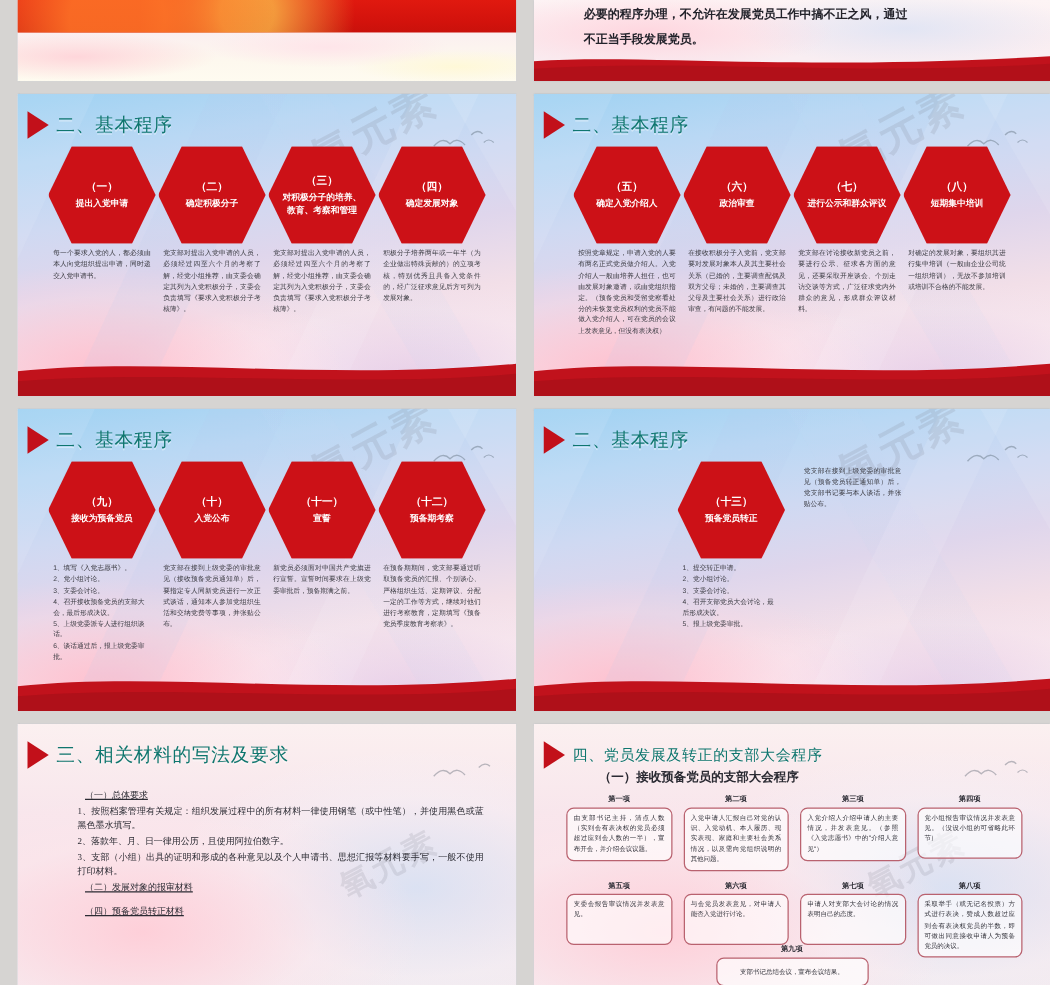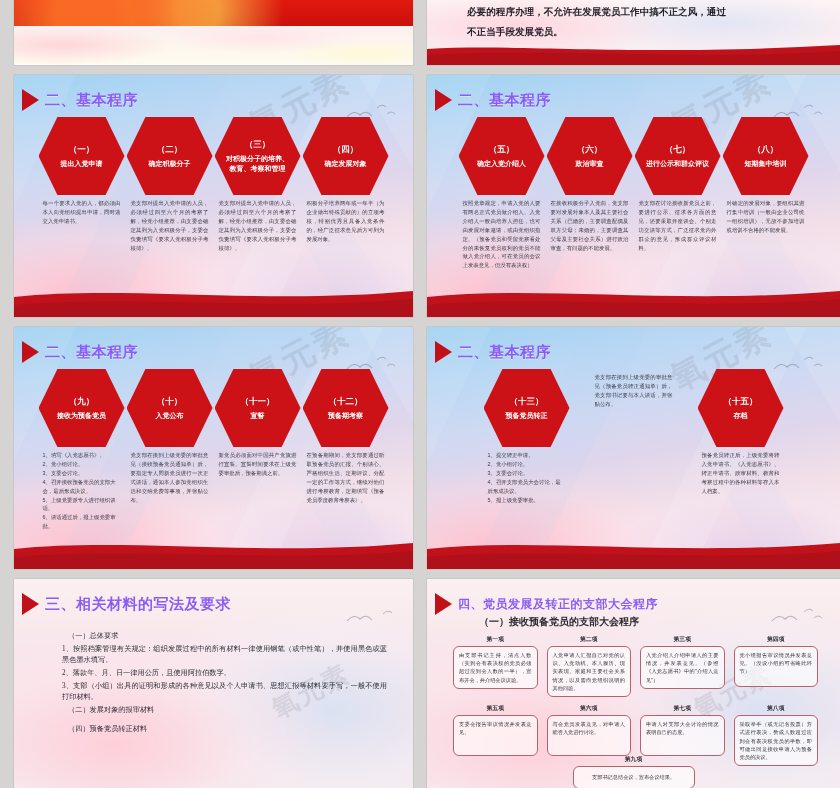--- a/index.html
+++ b/index.html
@@ -83,21 +83,21 @@
   
   .shead{ position:absolute; left:0; top:14px; display:flex; align-items:center; }
   .arrow{
     width:0;height:0;
     border-top:9px solid transparent; border-bottom:9px solid transparent;
     border-left:14px solid #c2101a;
     margin-left:8px;
   }
   .arrow.big{ border-top-width:11px; border-bottom-width:11px; border-left-width:17px; }
   .stitle{
-    color:#8b5cf6; font-weight:bold; letter-spacing:.5px;
+    color:#0f766e; font-weight:normal; letter-spacing:.5px;
     font-size:15px; margin-left:6px; white-space:nowrap;
     text-shadow:0 1px 0 rgba(255,255,255,.4);
   }
   .stitle.sm{ font-size:12px; }
 
   
   .birds{ position:absolute; right:14px; top:26px; width:56px; height:26px; opacity:.6; }
 
   
   .wm{
@@ -117,30 +117,30 @@
     display:flex; flex-direction:column; align-items:center; justify-content:center;
     color:#fff; text-align:center;
   }
   .hex .num{ font-size:8.5px; font-weight:bold; margin-bottom:3px; }
   .hex .lbl{ font-size:7px; font-weight:bold; line-height:1.35; padding:0 11px; }
   .hexbody{
     font-size:5.4px; line-height:1.65; color:#3b3b42; text-align:justify;
     padding:4px 4px 0 4px; width:86px;
   }
   .hexbody.ol{ text-align:left; }
-  .hexrow.three{ gap:21px; }
+  .hexrow.three{ gap:11px; }
 
   
   .doc{
     position:absolute; left:48px; top:52px; right:26px;
     font-family:"Liberation Serif","DejaVu Serif",serif;
     color:#2b2b33; font-size:7.2px; line-height:1.62; text-align:justify;
   }
   .doc p{ margin:0 0 1px 0; }
-  .doc .ind{ text-indent:6px; }
+  .doc .ind{ text-indent:6px;text-decoration:underline; }
   .doc .gap{ margin-top:7px; }
 
   
   .sub6{
     position:absolute; left:52px; top:36px;
     font-family:"Liberation Serif","DejaVu Serif",serif;
     font-weight:bold; font-size:10px; color:#2b2b33;
   }
   .cardgrid{
     position:absolute; left:26px; right:22px; top:56px;
@@ -379,27 +379,20 @@
           <div class="lbl">预备党员转正</div>
         </div>
         <div class="hexbody ol" style="white-space:pre-line">1、提交转正申请。
 2、党小组讨论。
 3、支委会讨论。
 4、召开支部党员大会讨论，最后形成决议。
 5、报上级党委审批。</div>
       </div>
       <div class="hexcol">
         <div class="hexbody">党支部在接到上级党委的审批意见（预备党员转正通知单）后，党支部书记要与本人谈话，并张贴公布。</div>
-      </div>
-      <div class="hexcol">
-        <div class="hex">
-          <div class="num">（十五）</div>
-          <div class="lbl">存档</div>
-        </div>
-        <div class="hexbody">预备党员转正后，上级党委将转入党申请书、《入党志愿书》、转正申请书、政审材料、教育和考察过程中的各种材料等存入本人档案。</div>
       </div>
     </div>
 
     <div class="wave">
       <svg viewBox="0 0 413 30" preserveAspectRatio="none" width="100%" height="100%">
         <path d="M0 10 C 110 -2 250 18 413 4 L413 30 L0 30 Z" fill="#c1121c"></path>
         <path d="M0 18 C 120 8 280 24 413 12 L413 30 L0 30 Z" fill="#9e0e16" opacity=".5"></path>
       </svg>
     </div>
   </div>

